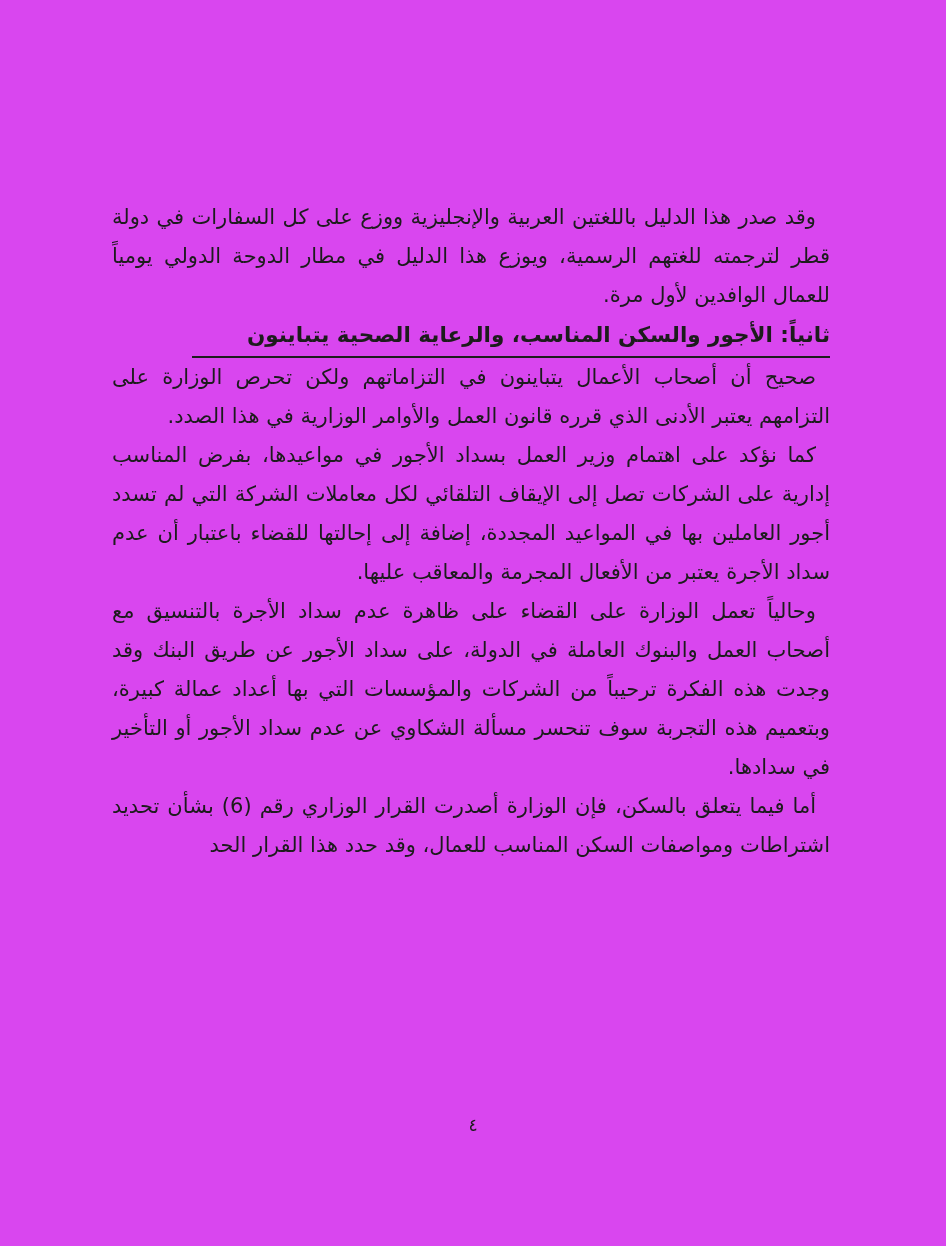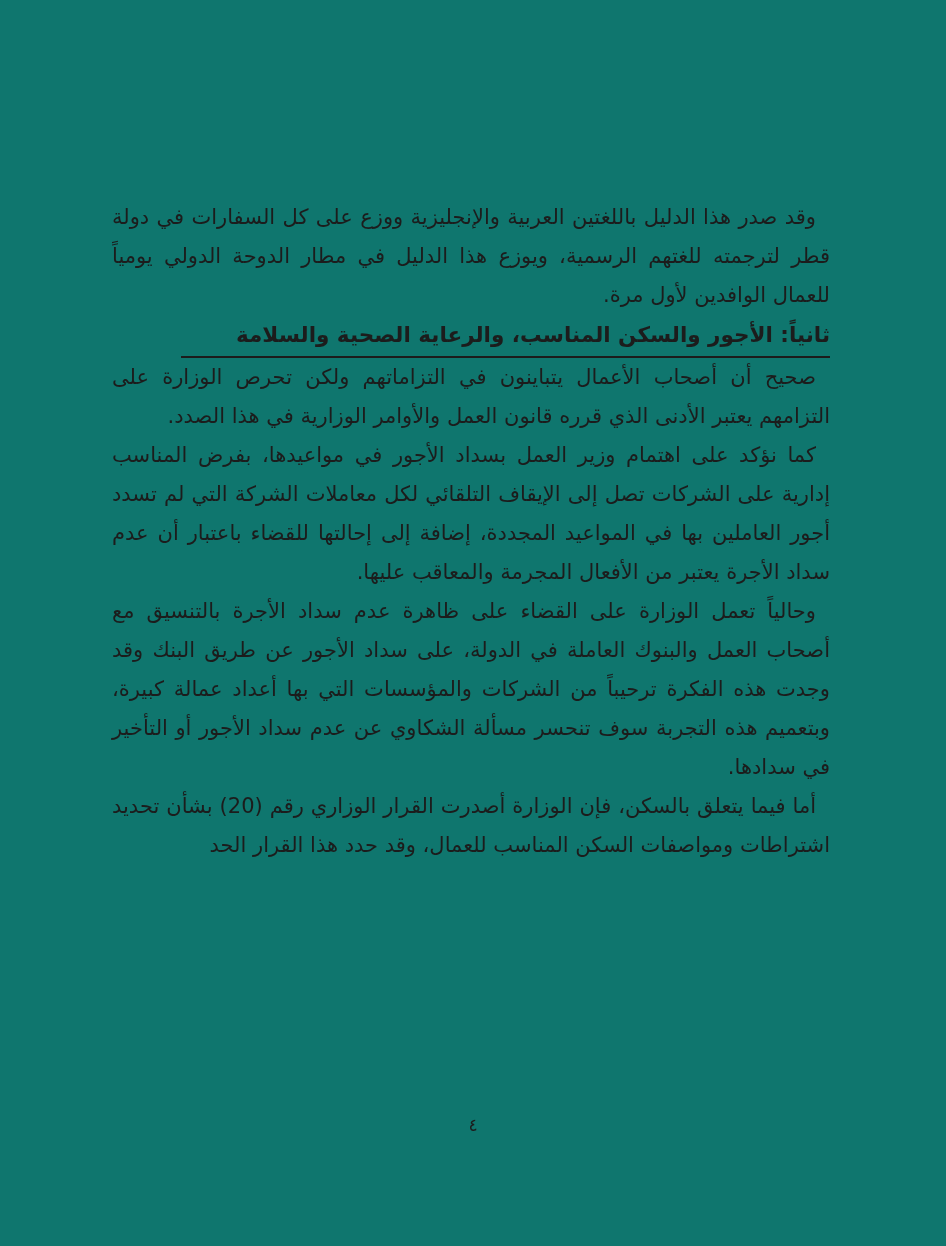--- a/index.html
+++ b/index.html
@@ -10,21 +10,21 @@
     width: 946px;
     height: 1246px;
     background: #ffffff;
     position: relative;
     font-family: "DejaVu Sans", sans-serif;
     overflow: hidden;
   }
   .page {
     position: absolute;
     inset: 0;
-    background: #0f766e;
+    background: #d946ef;
   }
   .page-body {
     position: absolute;
     top: 198px;
     left: 112px;
     right: 116px;
     color: #1c1c1c;
     font-size: 21px;
     line-height: 39px;
     text-align: justify;
@@ -59,21 +59,21 @@
     line-height: 30px;
   }
 </style>
 </head>
 <body>
 
 <div class="page">
   <section class="page-body" dir="rtl" lang="ar">
     <p class="para">وقد صدر هذا الدليل باللغتين العربية والإنجليزية ووزع على كل السفارات في دولة قطر لترجمته للغتهم الرسمية، ويوزع هذا الدليل في مطار الدوحة الدولي يومياً للعمال الوافدين لأول مرة.</p>
     <h2 class="heading">
-      <span class="heading-line">ثانياً: الأجور والسكن المناسب، والرعاية الصحية والسلامة</span>
+      <span class="heading-line">ثانياً: الأجور والسكن المناسب، والرعاية الصحية يتباينون</span>
     </h2>
     <p class="para">صحيح أن أصحاب الأعمال يتباينون في التزاماتهم ولكن تحرص الوزارة على التزامهم يعتبر الأدنى الذي قرره قانون العمل والأوامر الوزارية في هذا الصدد.</p>
     <p class="para">كما نؤكد على اهتمام وزير العمل بسداد الأجور في مواعيدها، بفرض المناسب إدارية على الشركات تصل إلى الإيقاف التلقائي لكل معاملات الشركة التي لم تسدد أجور العاملين بها في المواعيد المجددة، إضافة إلى إحالتها للقضاء باعتبار أن عدم سداد الأجرة يعتبر من الأفعال المجرمة والمعاقب عليها.</p>
     <p class="para">وحالياً تعمل الوزارة على القضاء على ظاهرة عدم سداد الأجرة بالتنسيق مع أصحاب العمل والبنوك العاملة في الدولة، على سداد الأجور عن طريق البنك وقد وجدت هذه الفكرة ترحيباً من الشركات والمؤسسات التي بها أعداد عمالة كبيرة، وبتعميم هذه التجربة سوف تنحسر مسألة الشكاوي عن عدم سداد الأجور أو التأخير في سدادها.</p>
-    <p class="para">أما فيما يتعلق بالسكن، فإن الوزارة أصدرت القرار الوزاري رقم (20) بشأن تحديد اشتراطات ومواصفات السكن المناسب للعمال، وقد حدد هذا القرار الحد</p>
+    <p class="para">أما فيما يتعلق بالسكن، فإن الوزارة أصدرت القرار الوزاري رقم (6) بشأن تحديد اشتراطات ومواصفات السكن المناسب للعمال، وقد حدد هذا القرار الحد</p>
   </section>
   <div class="page-number" dir="rtl" lang="ar">٤</div>
 </div>
 
 </body></html>

